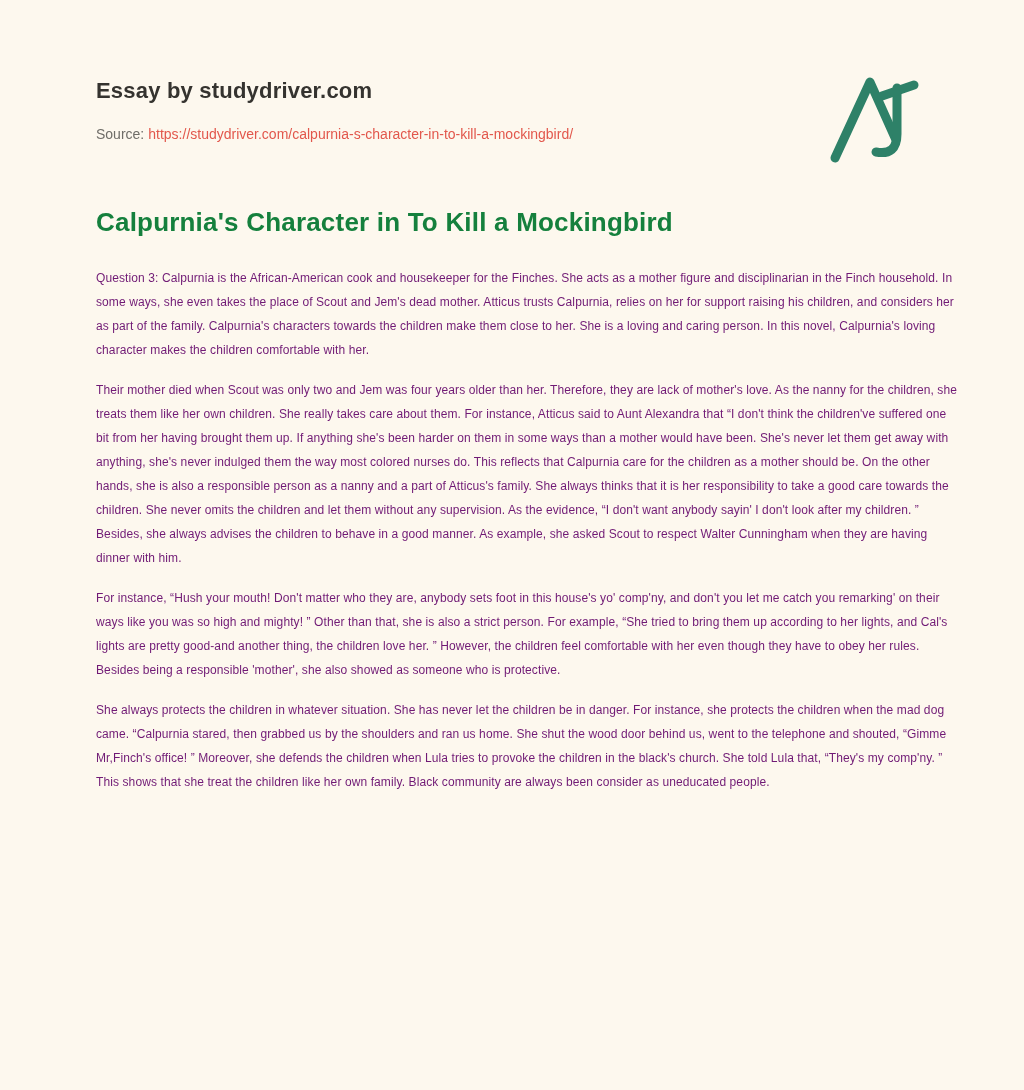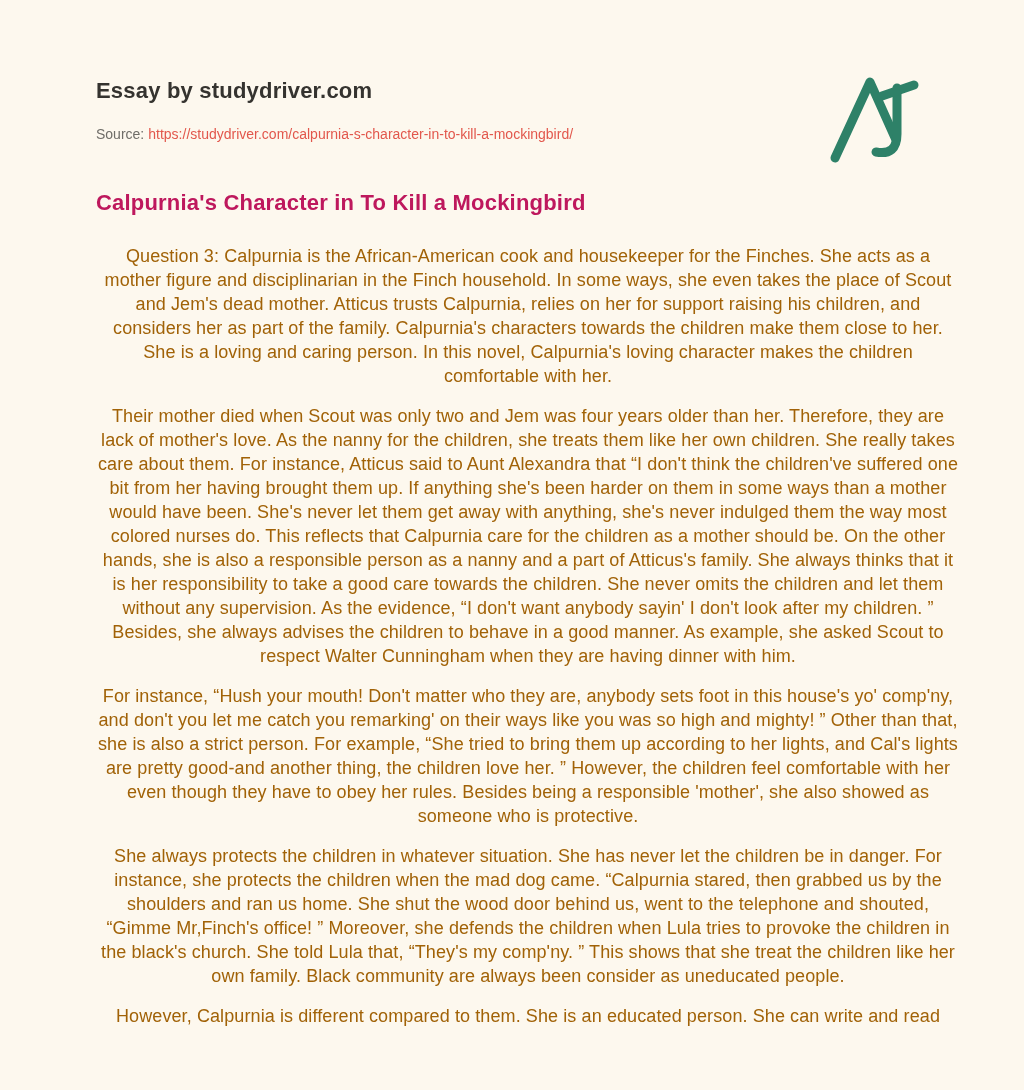--- a/index.html
+++ b/index.html
@@ -33,34 +33,33 @@
     margin-left: 4px;
   }
   .logo {
     position: absolute;
     top: 72px;
     right: 98px;
     width: 98px;
     height: 92px;
   }
   .essay-title {
-    margin-top: 48px;
-    font-size: 22px;
+    margin-top: 65px;
+    font-size: 26px;
     font-weight: 600;
-    color: #be185d;
+    color: #15803d;
     letter-spacing: 0.2px;
   }
   .essay-body { margin-top: 28px; }
   .para {
-    font-size: 18px;
+    font-size: 12px;
     line-height: 24px;
-    color: #a16207;
+    color: #701a75;
     margin-bottom: 16px;
     letter-spacing: 0.1px;
-    text-align: center;
   }
 </style>
 </head>
 <body>
 
 <div class="page">
 
   <div class="header">
     <div class="byline">Essay by studydriver.com</div>
     <div class="source-line">
@@ -78,16 +77,15 @@
     </svg>
   </div>
 
   <h1 class="essay-title">Calpurnia's Character in To Kill a Mockingbird</h1>
 
   <div class="essay-body">
     <p class="para">Question 3: Calpurnia is the African-American cook and housekeeper for the Finches. She acts as a mother figure and disciplinarian in the Finch household. In some ways, she even takes the place of Scout and Jem's dead mother. Atticus trusts Calpurnia, relies on her for support raising his children, and considers her as part of the family. Calpurnia's characters towards the children make them close to her. She is a loving and caring person. In this novel, Calpurnia's loving character makes the children comfortable with her.</p>
     <p class="para">Their mother died when Scout was only two and Jem was four years older than her. Therefore, they are lack of mother's love. As the nanny for the children, she treats them like her own children. She really takes care about them. For instance, Atticus said to Aunt Alexandra that “I don't think the children've suffered one bit from her having brought them up. If anything she's been harder on them in some ways than a mother would have been. She's never let them get away with anything, she's never indulged them the way most colored nurses do. This reflects that Calpurnia care for the children as a mother should be. On the other hands, she is also a responsible person as a nanny and a part of Atticus's family. She always thinks that it is her responsibility to take a good care towards the children. She never omits the children and let them without any supervision. As the evidence, “I don't want anybody sayin' I don't look after my children. ” Besides, she always advises the children to behave in a good manner. As example, she asked Scout to respect Walter Cunningham when they are having dinner with him.</p>
     <p class="para">For instance, “Hush your mouth! Don't matter who they are, anybody sets foot in this house's yo' comp'ny, and don't you let me catch you remarking' on their ways like you was so high and mighty! ” Other than that, she is also a strict person. For example, “She tried to bring them up according to her lights, and Cal's lights are pretty good-and another thing, the children love her. ” However, the children feel comfortable with her even though they have to obey her rules. Besides being a responsible 'mother', she also showed as someone who is protective.</p>
     <p class="para">She always protects the children in whatever situation. She has never let the children be in danger. For instance, she protects the children when the mad dog came. “Calpurnia stared, then grabbed us by the shoulders and ran us home. She shut the wood door behind us, went to the telephone and shouted, “Gimme Mr,Finch's office! ” Moreover, she defends the children when Lula tries to provoke the children in the black's church. She told Lula that, “They's my comp'ny. ” This shows that she treat the children like her own family. Black community are always been consider as uneducated people.</p>
-    <p class="para">However, Calpurnia is different compared to them. She is an educated person. She can write and read</p>
   </div>
 
 </div>
 
 </body></html>

